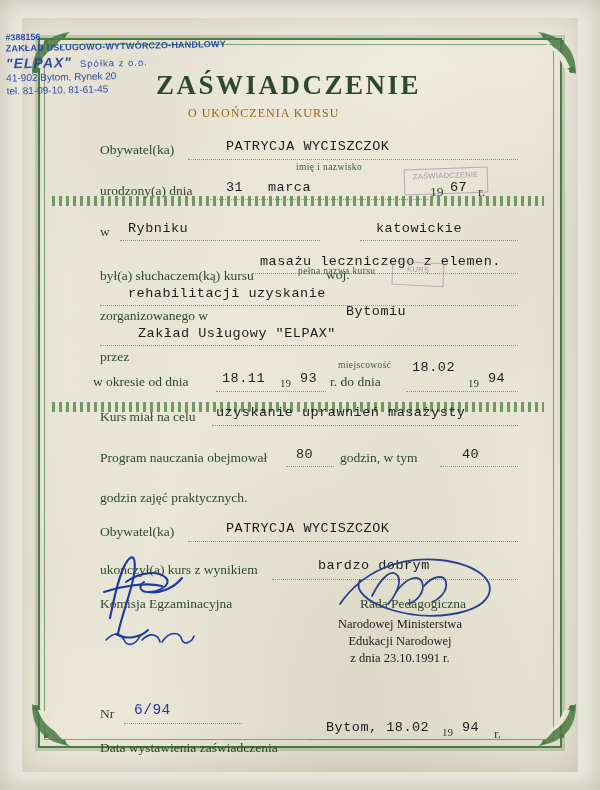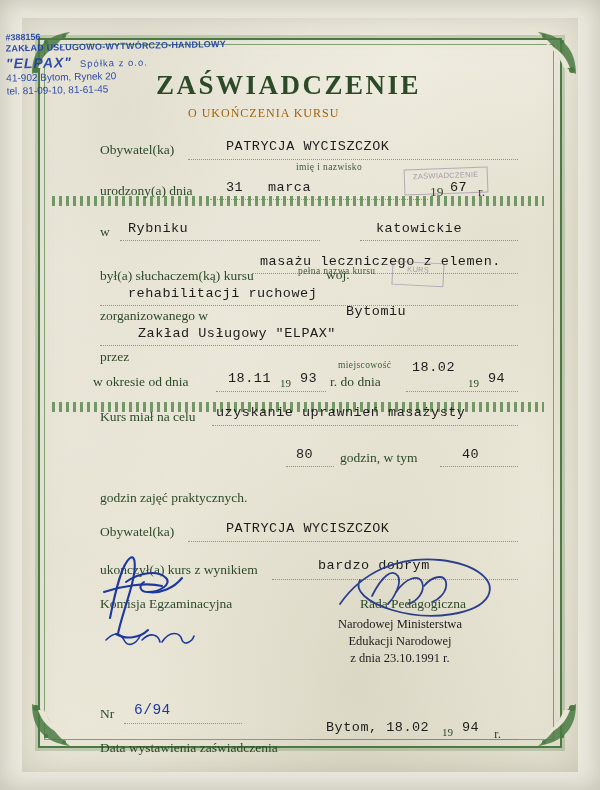--- a/index.html
+++ b/index.html
@@ -197,46 +197,47 @@
     <div class="tw tw-b" style="left:90px;top:183px;">Rybniku</div>
     <div class="pr lbl" style="left:288px;top:186px;margin-top:43px;">woj.</div>
     <div class="dots" style="left:322px;top:201px;width:158px;"></div>
     <div class="tw tw-b" style="left:338px;top:183px;">katowickie</div>
 
     <div class="pr lbl" style="left:62px;top:230px;">był(a) słuchaczem(ką) kursu</div>
     <div class="dots" style="left:214px;top:234px;width:266px;"></div>
     <div class="tw tw-b" style="left:222px;top:216px;">masażu leczniczego z elemen.</div>
 
     <div class="dots" style="left:62px;top:266px;width:418px;"></div>
-    <div class="tw tw-b" style="left:90px;top:248px;">rehabilitacji ruchowej</div>
+    <div class="tw tw-b" style="left:90px;top:248px;">rehabilitacji uzyskanie</div>
     <div class="pr small" style="left:260px;top:228px;">pełna nazwa kursu</div>
 
     <div class="pr lbl" style="left:62px;top:270px;">zorganizowanego w</div>
     <div class="tw tw-b" style="left:288px;top:266px;margin-left:20px;">Bytomiu</div>
     <div class="pr small" style="left:300px;top:290px;margin-top:32px;">miejscowość</div>
 
     <div class="dots" style="left:62px;top:306px;width:418px;"></div>
     <div class="tw tw-b" style="left:100px;top:288px;">Zakład Usługowy "ELPAX"</div>
     <div class="pr lbl" style="left:62px;top:311px;">przez</div>
 
     <div class="pr lbl" style="left:55px;top:336px;">w okresie od dnia</div>
     <div class="dots" style="left:178px;top:352px;width:110px;"></div>
-    <div class="tw tw-b" style="left:190px;top:333px;text-align:center;">18.11</div>
+    <div class="tw tw-b" style="left:184px;top:333px;text-align:center;">18.11</div>
     <div class="pr lbl" style="left:242px;top:339px;font-size:11px;">19</div>
     <div class="tw tw-b" style="left:262px;top:333px;">93</div>
     <div class="pr lbl" style="left:292px;top:336px;">r. do dnia</div>
     <div class="dots" style="left:368px;top:352px;width:112px;"></div>
     <div class="tw tw-b" style="left:374px;top:322px;">18.02</div>
     <div class="pr lbl" style="left:430px;top:339px;font-size:11px;">19</div>
     <div class="tw tw-b" style="left:450px;top:333px;">94</div>
 
     <div class="pr lbl" style="left:62px;top:371px;">Kurs miał na celu</div>
     <div class="dots" style="left:174px;top:386px;width:306px;"></div>
     <div class="tw tw-b" style="left:178px;top:367px;">uzyskanie uprawnień masażysty</div>
 
+    <div class="pr lbl" style="left:62px;top:412px;">Program nauczania obejmował</div>
     <div class="dots" style="left:248px;top:427px;width:48px;"></div>
     <div class="tw tw-b" style="left:258px;top:409px;">80</div>
     <div class="pr lbl" style="left:302px;top:412px;">godzin, w tym</div>
     <div class="dots" style="left:402px;top:427px;width:78px;"></div>
     <div class="tw tw-b" style="left:424px;top:409px;">40</div>
 
     <div class="pr lbl" style="left:62px;top:452px;">godzin zajęć praktycznych.</div>
 
     <div class="pr lbl" style="left:62px;top:486px;">Obywatel(ka)</div>
     <div class="dots" style="left:150px;top:502px;width:330px;"></div>

